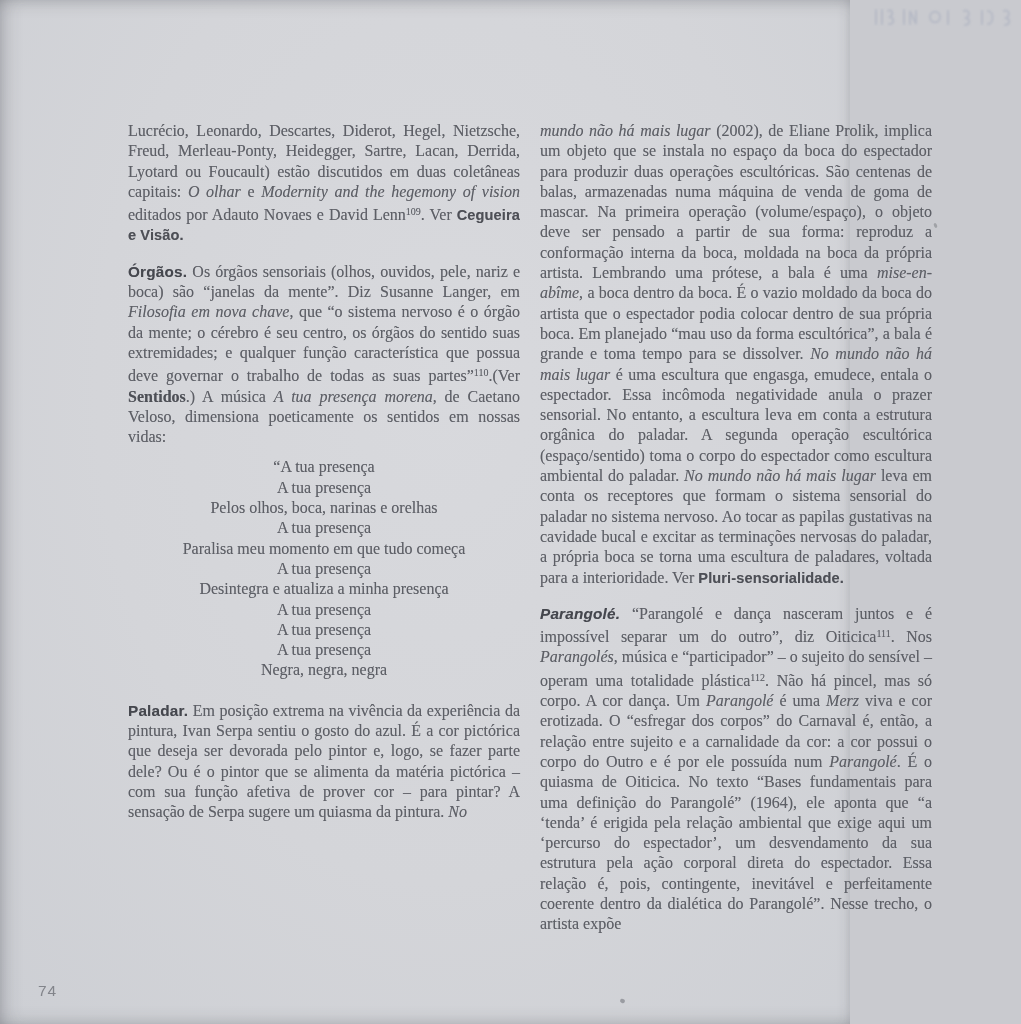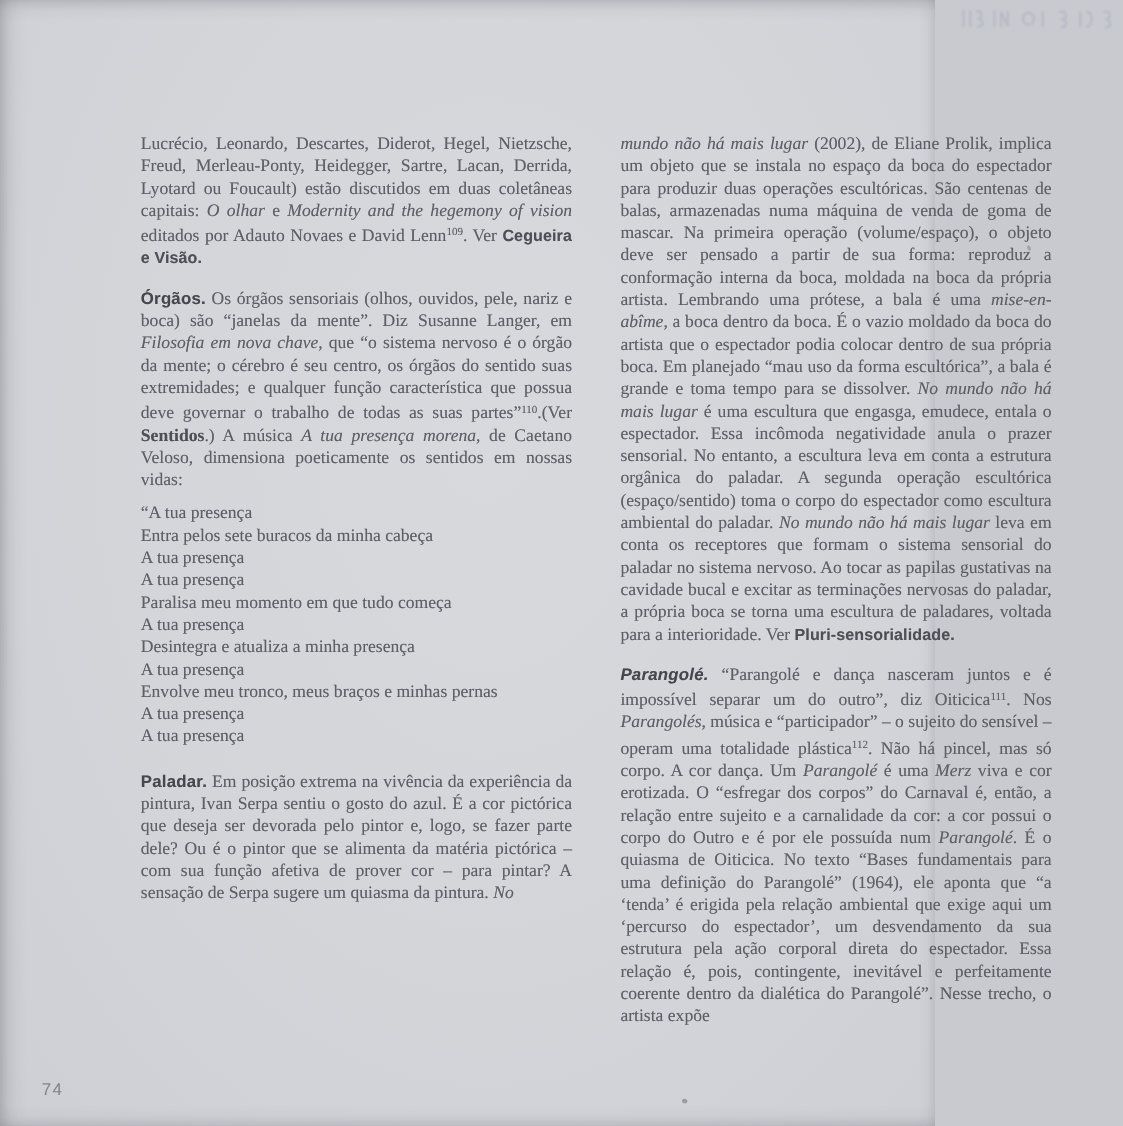--- a/index.html
+++ b/index.html
@@ -21,24 +21,24 @@
   }
   .col{
     position:absolute;width:392px;
     font-family:"Liberation Serif","DejaVu Serif",serif;
     font-size:16px;line-height:20.3px;
     color:var(--ink);
     text-align:justify;
     text-shadow:0 0 .5px rgba(93,95,102,.45);
   }
   .col-left{left:128px;top:121px;}
-  .col-right{left:564px;top:121px;}
+  .col-right{left:540px;top:121px;}
   .para{margin:0 0 16px 0;}
   .para-tight{margin:0 0 10px 0;}
-  .poem{margin:0 0 20px 0;text-align:left;}
+  .poem{margin:0 0 20px 0;text-align:center;}
   .poem-line{white-space:nowrap;}
   .s-n{}
   .s-i{font-style:italic;}
   .s-b{font-weight:bold;color:var(--crossref_ink);}
   .s-h{font-family:"Liberation Sans","DejaVu Sans",sans-serif;font-weight:bold;font-size:15.3px;color:var(--headword_ink);letter-spacing:.2px;margin-top:30px;}
   .s-hi{font-family:"Liberation Sans","DejaVu Sans",sans-serif;font-weight:bold;font-style:italic;font-size:15.3px;color:var(--headword_ink);letter-spacing:.2px;margin-top:19px;}
   .s-x{font-family:"Liberation Sans","DejaVu Sans",sans-serif;font-weight:bold;font-size:14.6px;color:var(--crossref_ink);letter-spacing:.1px;}
   .s-sup{font-size:10px;vertical-align:5px;}
   .page-number{
     position:absolute;left:38px;top:982px;
@@ -65,30 +65,30 @@
     <path d="M96 9 C101 7 103 13 98 16 C102 17 103 22 97 23"></path>
     <path d="M114 9 L114 22 M120 9 C126 9 126 22 120 22"></path>
     <path d="M136 9 C141 7 143 13 138 16 C142 17 143 22 137 23"></path>
   </svg>
 
   <div class="col col-left">
     <p class="para"><span class="s-n">Lucrécio, Leonardo, Descartes, Diderot, Hegel, Nietzsche, Freud, Merleau-Ponty, Heidegger, Sartre, Lacan, Derrida, Lyotard ou Foucault) estão discutidos em duas coletâneas capitais: </span><span class="s-i">O olhar</span><span class="s-n"> e </span><span class="s-i">Modernity and the hegemony of vision</span><span class="s-n"> editados por Adauto Novaes e David Lenn</span><span class="s-sup">109</span><span class="s-n">. Ver </span><span class="s-x">Cegueira e Visão.</span></p>
     <p class="para-tight"><span class="s-h">Órgãos.</span><span class="s-n"> Os órgãos sensoriais (olhos, ouvidos, pele, nariz e boca) são “janelas da mente”. Diz Susanne Langer, em </span><span class="s-i">Filosofia em nova chave</span><span class="s-n">, que “o sistema nervoso é o órgão da mente; o cérebro é seu centro, os órgãos do sentido suas extremidades; e qualquer função característica que possua deve governar o trabalho de todas as suas partes”</span><span class="s-sup">110</span><span class="s-n">.(Ver </span><span class="s-b">Sentidos</span><span class="s-n">.) A música </span><span class="s-i">A tua presença morena</span><span class="s-n">, de Caetano Veloso, dimensiona poeticamente os sentidos em nossas vidas:</span></p>
     <div class="poem">
         <div class="poem-line">“A tua presença</div>
-        <div class="poem-line">Entra pelos sete buracos da minha cabeça</div>
         <div class="poem-line">A tua presença</div>
+        <div class="poem-line">Pelos olhos, boca, narinas e orelhas</div>
         <div class="poem-line">A tua presença</div>
         <div class="poem-line">Paralisa meu momento em que tudo começa</div>
         <div class="poem-line">A tua presença</div>
         <div class="poem-line">Desintegra e atualiza a minha presença</div>
         <div class="poem-line">A tua presença</div>
-        <div class="poem-line">Envolve meu tronco, meus braços e minhas pernas</div>
         <div class="poem-line">A tua presença</div>
         <div class="poem-line">A tua presença</div>
+        <div class="poem-line">Negra, negra, negra</div>
       </div>
     <p class="para"><span class="s-h">Paladar.</span><span class="s-n"> Em posição extrema na vivência da experiência da pintura, Ivan Serpa sentiu o gosto do azul. É a cor pictórica que deseja ser devorada pelo pintor e, logo, se fazer parte dele? Ou é o pintor que se alimenta da matéria pictórica – com sua função afetiva de prover cor – para pintar? A sensação de Serpa sugere um quiasma da pintura. </span><span class="s-i">No</span></p>
   </div>
 
   <div class="col col-right">
     <p class="para"><span class="s-i">mundo não há mais lugar</span><span class="s-n"> (2002), de Eliane Prolik, implica um objeto que se instala no espaço da boca do espectador para produzir duas operações escultóricas. São centenas de balas, armazenadas numa máquina de venda de goma de mascar. Na primeira operação (volume/espaço), o objeto deve ser pensado a partir de sua forma: reproduz a conformação interna da boca, moldada na boca da própria artista. Lembrando uma prótese, a bala é uma </span><span class="s-i">mise-en-abîme</span><span class="s-n">, a boca dentro da boca. É o vazio moldado da boca do artista que o espectador podia colocar dentro de sua própria boca. Em planejado “mau uso da forma escultórica”, a bala é grande e toma tempo para se dissolver. </span><span class="s-i">No mundo não há mais lugar</span><span class="s-n"> é uma escultura que engasga, emudece, entala o espectador. Essa incômoda negatividade anula o prazer sensorial. No entanto, a escultura leva em conta a estrutura orgânica do paladar. A segunda operação escultórica (espaço/sentido) toma o corpo do espectador como escultura ambiental do paladar. </span><span class="s-i">No mundo não há mais lugar</span><span class="s-n"> leva em conta os receptores que formam o sistema sensorial do paladar no sistema nervoso. Ao tocar as papilas gustativas na cavidade bucal e excitar as terminações nervosas do paladar, a própria boca se torna uma escultura de paladares, voltada para a interioridade. Ver </span><span class="s-x">Pluri-sensorialidade.</span></p>
     <p class="para"><span class="s-hi">Parangolé.</span><span class="s-n"> “Parangolé e dança nasceram juntos e é impossível separar um do outro”, diz Oiticica</span><span class="s-sup">111</span><span class="s-n">. Nos </span><span class="s-i">Parangolés</span><span class="s-n">, música e “participador” – o sujeito do sensível – operam uma totalidade plástica</span><span class="s-sup">112</span><span class="s-n">. Não há pincel, mas só corpo. A cor dança. Um </span><span class="s-i">Parangolé</span><span class="s-n"> é uma </span><span class="s-i">Merz</span><span class="s-n"> viva e cor erotizada. O “esfregar dos corpos” do Carnaval é, então, a relação entre sujeito e a carnalidade da cor: a cor possui o corpo do Outro e é por ele possuída num </span><span class="s-i">Parangolé</span><span class="s-n">. É o quiasma de Oiticica. No texto “Bases fundamentais para uma definição do Parangolé” (1964), ele aponta que “a ‘tenda’ é erigida pela relação ambiental que exige aqui um ‘percurso do espectador’, um desvendamento da sua estrutura pela ação corporal direta do espectador. Essa relação é, pois, contingente, inevitável e perfeitamente coerente dentro da dialética do Parangolé”. Nesse trecho, o artista expõe</span></p>
   </div>
 
   <div class="page-number">74</div>

